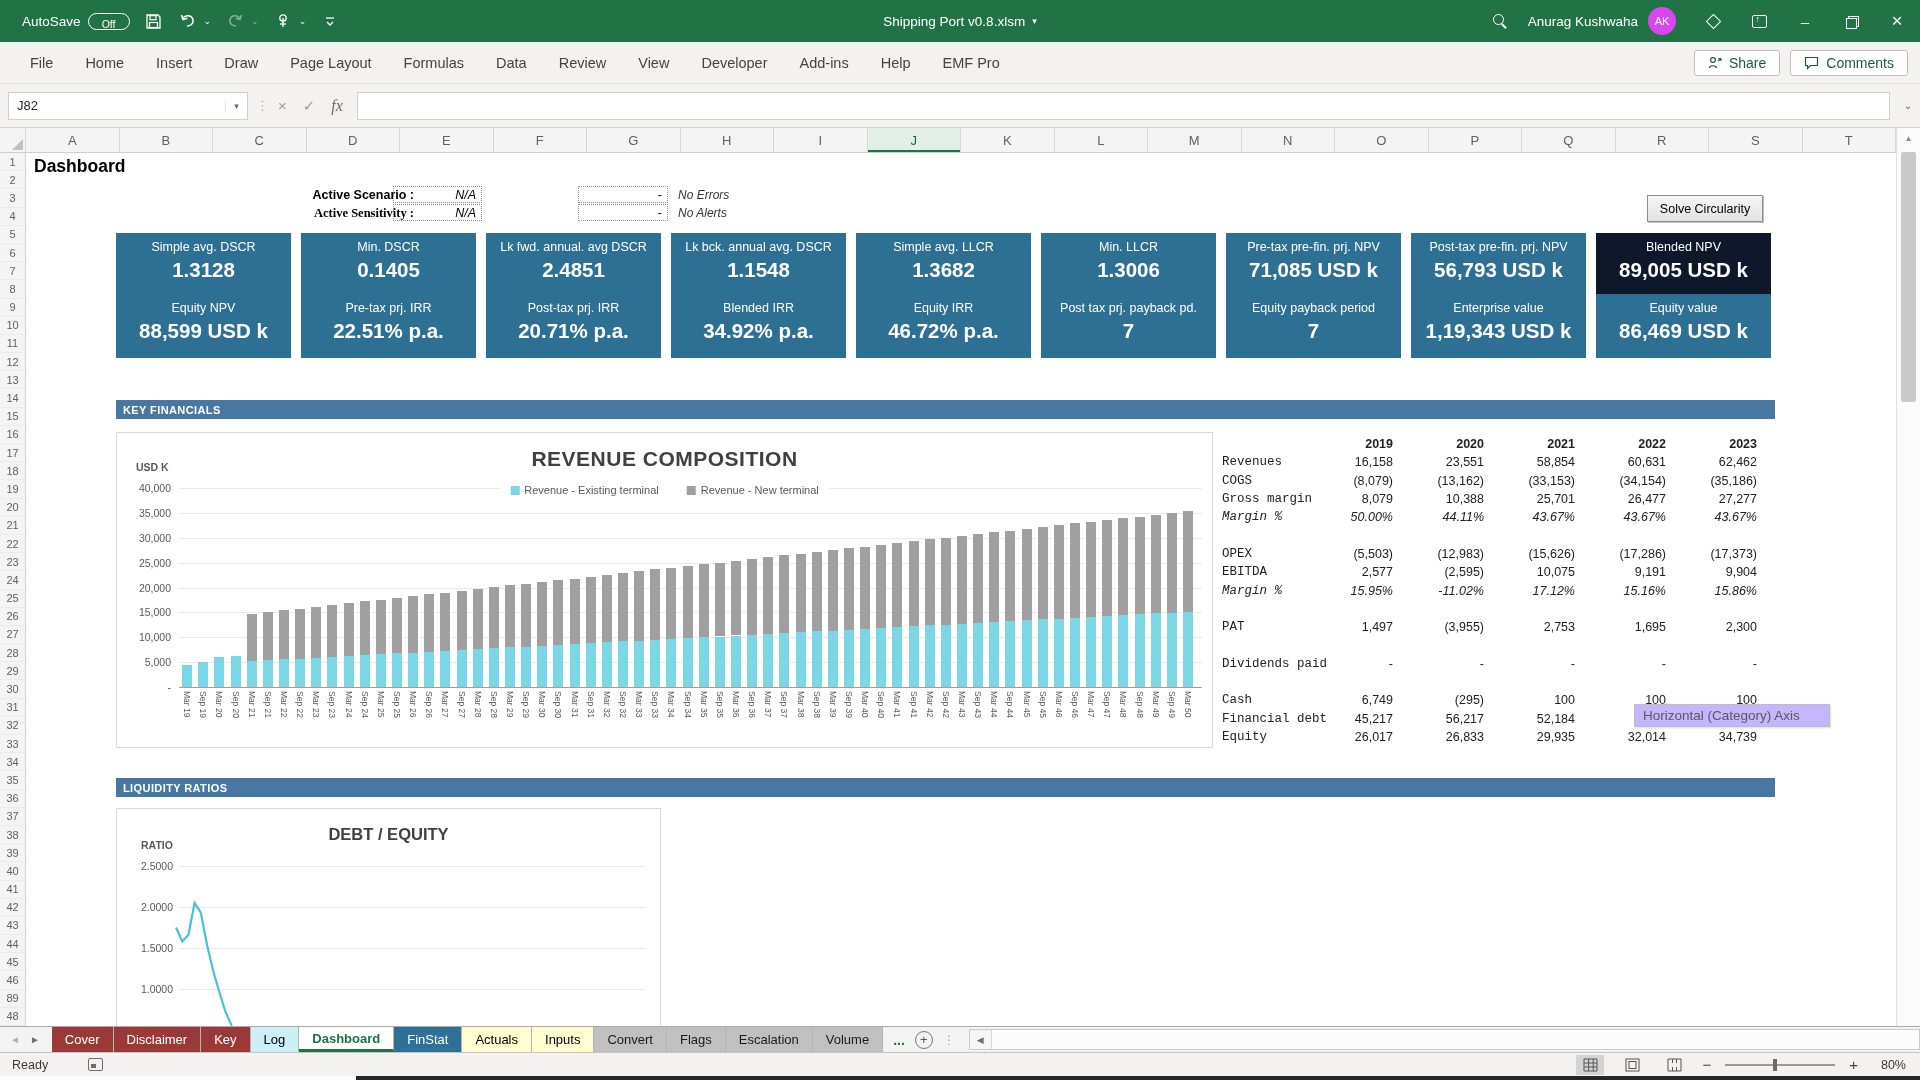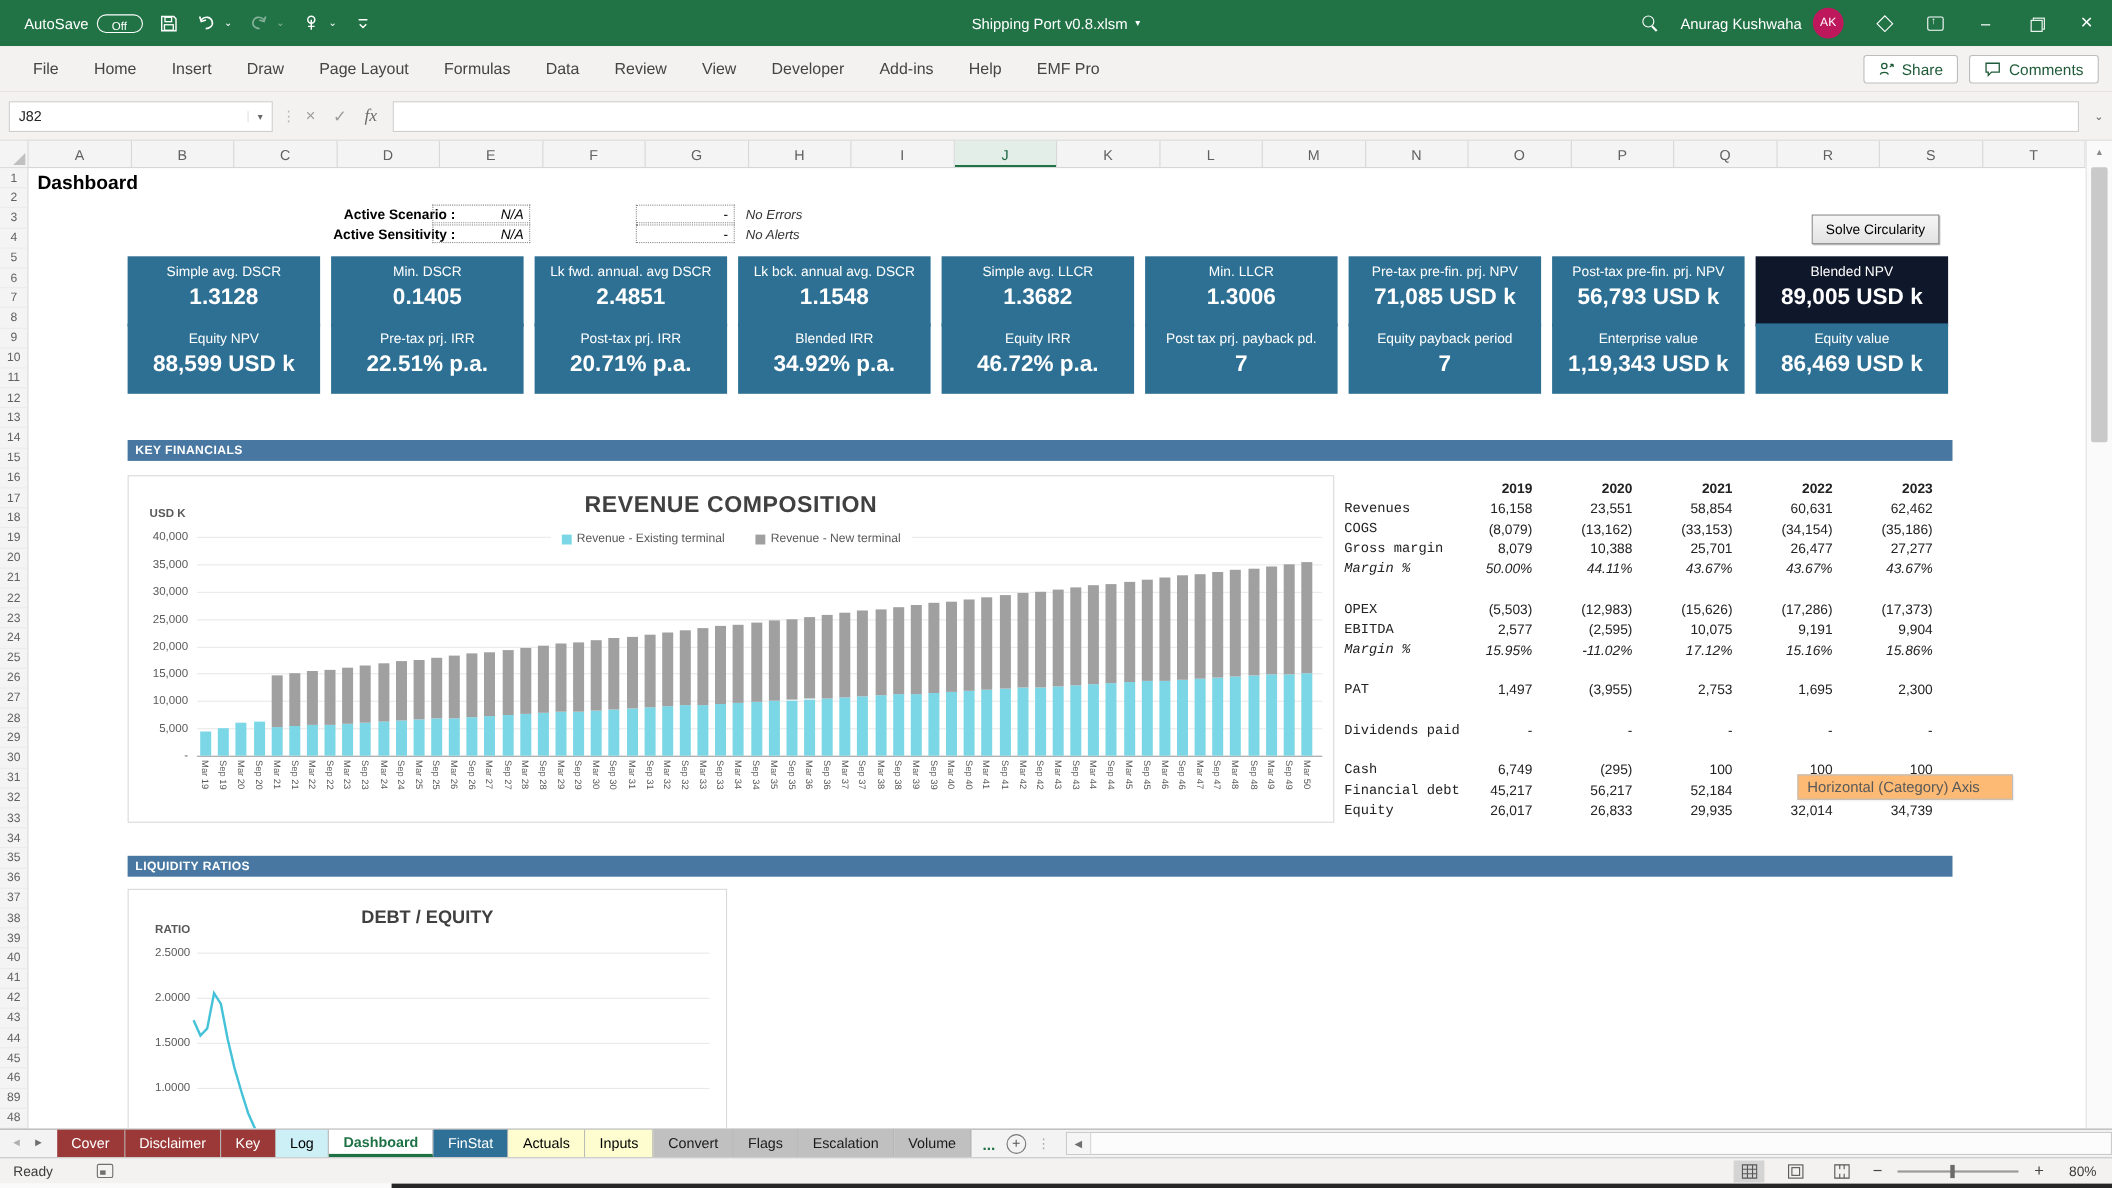--- a/index.html
+++ b/index.html
@@ -19,21 +19,21 @@
   .qat-chev { font-size:9px; margin-left:-8px; }
   .dim { opacity:.45; }
   .tb-center { position:absolute; left:0; right:0; top:0; height:42px; display:flex; align-items:center; justify-content:center; font-size:13.5px; pointer-events:none; }
   .tb-center .caret { font-size:9px; margin-left:7px; }
   .tb-right { position:absolute; right:0; top:0; height:42px; display:flex; align-items:center; gap:0; }
   .tb-btn { width:46px; height:42px; display:flex; align-items:center; justify-content:center; font-size:15px; }
   .search-glyph { position:relative; width:15px; height:15px; }
   .search-glyph::before { content:""; position:absolute; left:0; top:0; width:9px; height:9px; border:1.6px solid #fff; border-radius:50%; }
   .search-glyph::after { content:""; position:absolute; left:9px; top:9px; width:6px; height:1.6px; background:#fff; transform:rotate(45deg); transform-origin:left center; }
   .user-name { font-size:13.5px; margin:0 10px 0 4px; }
-  .avatar { width:28px; height:28px; border-radius:50%; background:#be185d; color:#fff; font-size:11px; display:flex; align-items:center; justify-content:center; margin-right:14px; }
+  .avatar { width:28px; height:28px; border-radius:50%; background:#d946ef; color:#fff; font-size:11px; display:flex; align-items:center; justify-content:center; margin-right:14px; }
   .diamond { width:11px; height:11px; border:1.5px solid #fff; transform:rotate(45deg); }
   .ribopt { width:15px; height:13px; border:1.3px solid #fff; border-radius:2px; position:relative; }
   .ribopt::after { content:"↑"; position:absolute; left:3px; top:-2px; font-size:9px; }
   .restore-glyph { position:relative; width:11px; height:11px; }
   .restore-glyph::before { content:""; position:absolute; left:2px; top:0; width:9px; height:9px; border:1.2px solid #fff; }
   .restore-glyph::after { content:""; position:absolute; left:0; top:2px; width:9px; height:9px; border:1.2px solid #fff; background:#217346; }
 
   
   .ribbonrow { position:absolute; left:0; top:42px; width:1920px; height:42px; background:#F3F2F1; display:flex; align-items:center; border-bottom:1px solid #E1DFDD; }
   #ribbon-tabs { display:flex; align-items:center; padding-left:14px; gap:0; }
@@ -94,21 +94,21 @@
   .xlab { position:absolute; font-size:8.5px; color:#595959; white-space:nowrap; transform:rotate(90deg); transform-origin:top left; }
 
   .fin-table { left:1196px; top:282px; width:560px; }
   .fin-row { display:flex; height:18.3px; align-items:center; }
   .fin-label { width:80px; font-size:12.5px; color:#222; white-space:nowrap; flex-shrink:0;font-family:Liberation Mono, monospace; }
   .fin-cell { width:91px; font-size:12.5px; color:#222; text-align:right; flex-shrink:0; }
   .fin-head .fin-cell { font-weight:bold; }
   .fin-row.italic .fin-label, .fin-row.italic .fin-cell { font-style:italic; }
   .fin-spacer { height:18.3px; }
 
-  .tooltip { left:1608px; top:551px; width:196px; height:23px; background:#fdba74; border:1px solid #BDBDBD; box-shadow:1px 1px 2px rgba(0,0,0,.15); font-size:13.5px; color:#595959; display:flex; align-items:center; padding-left:8px; z-index:5; }
+  .tooltip { left:1608px; top:551px; width:196px; height:23px; background:#c4b5fd; border:1px solid #BDBDBD; box-shadow:1px 1px 2px rgba(0,0,0,.15); font-size:13.5px; color:#595959; display:flex; align-items:center; padding-left:8px; z-index:5; }
 
   .de-panel { left:90px; top:655px; width:545px; height:254px; overflow:hidden; }
   .de-title { top:16px; font-size:16.5px; }
   .de-svg { position:absolute; inset:0; z-index:2; }
 
   
   .vscroll { position:absolute; right:0; top:128px; width:24px; height:898px; background:#FAFAFA; border-left:1px solid #E1E1E1; }
   .vs-arrow { height:20px; display:flex; align-items:center; justify-content:center; font-size:8px; color:#8A8A8A; }
   .vs-thumb { position:absolute; left:4px; right:4px; top:24px; height:250px; background:#C9C9C9; border-radius:2px; }
 
@@ -338,21 +338,21 @@
       <div class="rownum">89</div>
       <div class="rownum">48</div>
     </div>
 
   <div class="sheet">
 
     <div class="abs sheet-title">Dashboard</div>
 
     <div class="abs lbl-bold" style="left:258px; top:35px; width:130px; text-align:right;">Active Scenario  :</div>
     <div class="abs dotbox" style="left:367px; top:33px; width:89px;">N/A</div>
-    <div class="abs lbl-bold" style="left:244px; top:53px; width:144px; text-align:right;">Active Sensitivity :</div>
+    <div class="abs lbl-bold" style="left:244px; top:53px; width:144px; text-align:right;font-family:Liberation Serif, serif;">Active Sensitivity :</div>
     <div class="abs dotbox" style="left:367px; top:51px; width:89px;">N/A</div>
 
     <div class="abs dotbox" style="left:552px; top:33px; width:90px; font-style:normal;">-</div>
     <div class="abs ital-note" style="left:652px; top:35px;">No Errors</div>
     <div class="abs dotbox" style="left:552px; top:51px; width:90px; font-style:normal;">-</div>
     <div class="abs ital-note" style="left:652px; top:53px;">No Alerts</div>
 
     <button class="abs solve-btn">Solve Circularity</button>
 
     <div class="abs tile-row" style="top:80px;" id="kpi-row-1">

